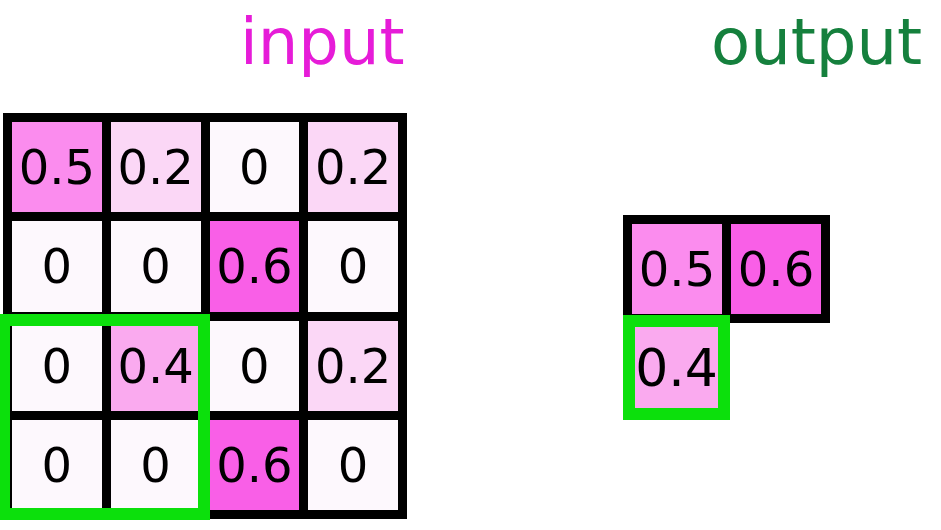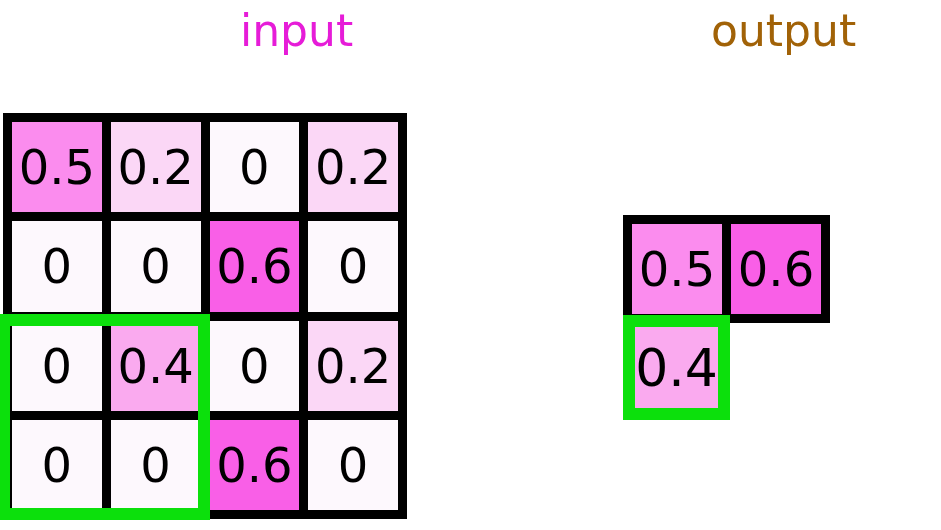--- a/index.html
+++ b/index.html
@@ -11,21 +11,21 @@
   #canvas {
     position: relative;
     width: 941px;
     height: 530px;
     background: #ffffff;
     overflow: hidden;
   }
   .title {
     position: absolute;
     top: 6px;
-    font-size: 44px;
+    font-size: 64px;
     line-height: 1.15;
     font-weight: normal;
     white-space: nowrap;
   }
   #title-input  { left: 240px; }
   #title-output { left: 711px; }
 
   
   .input-grid {
     position: absolute;
@@ -97,21 +97,21 @@
     z-index: 2;
   }
 </style>
 </head>
 <body>
 
 <div id="canvas">
 
   <div class="title" id="title-input" style="color: rgb(230, 28, 216);">input</div>
 
-  <div class="title" id="title-output" style="color: #a16207;">output</div>
+  <div class="title" id="title-output" style="color: #15803d;">output</div>
 
   <div class="input-grid">
     <div class="cell" style="background: rgb(251, 140, 238);">0.5</div>
     <div class="cell" style="background: rgb(251, 215, 246);">0.2</div>
     <div class="cell" style="background: rgb(253, 248, 253);">0</div>
     <div class="cell" style="background: rgb(251, 215, 246);">0.2</div>
     <div class="cell" style="background: rgb(253, 248, 253);">0</div>
     <div class="cell" style="background: rgb(253, 248, 253);">0</div>
     <div class="cell" style="background: rgb(249, 95, 231);">0.6</div>
     <div class="cell" style="background: rgb(253, 248, 253);">0</div>

